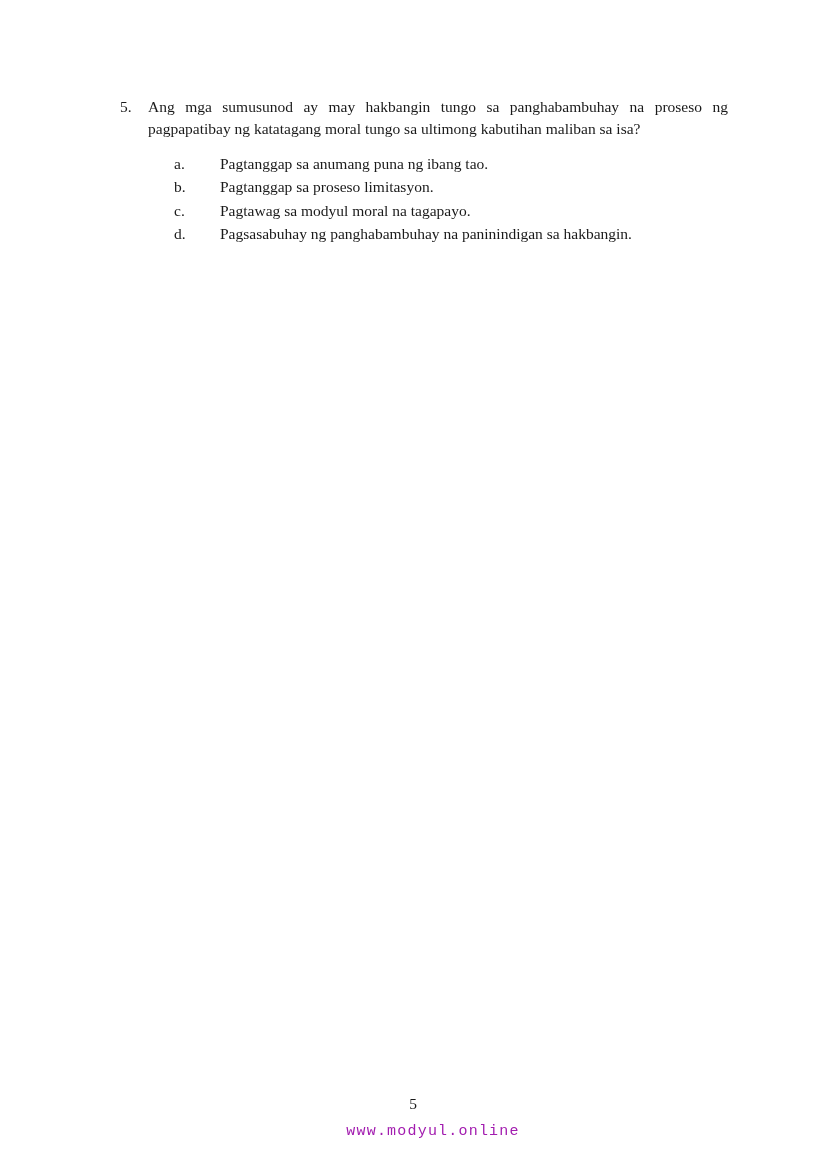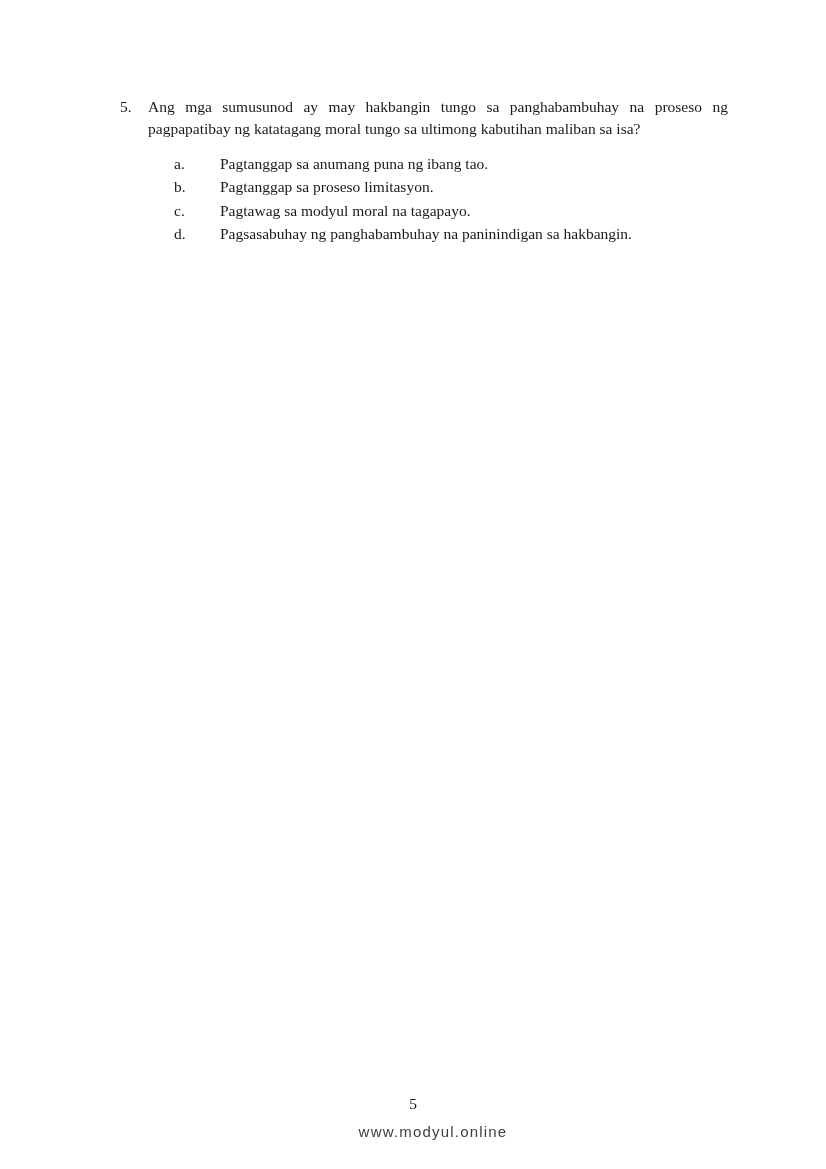--- a/index.html
+++ b/index.html
@@ -72,22 +72,22 @@
     font-size: 15.5px;
   }
   .watermark {
     position: absolute;
     left: 0;
     right: 0;
     top: 1123px;
     text-align: center;
     font-size: 15px;
     letter-spacing: 1.2px;
-    color: #404040;
-    font-family: Liberation Sans, sans-serif;
+    color: #a21caf;
+    font-family: Liberation Mono, monospace;
     margin-left: 40px;
   }
 </style>
 </head>
 <body>
 
 <div class="page">
 
   <div class="content">
 

